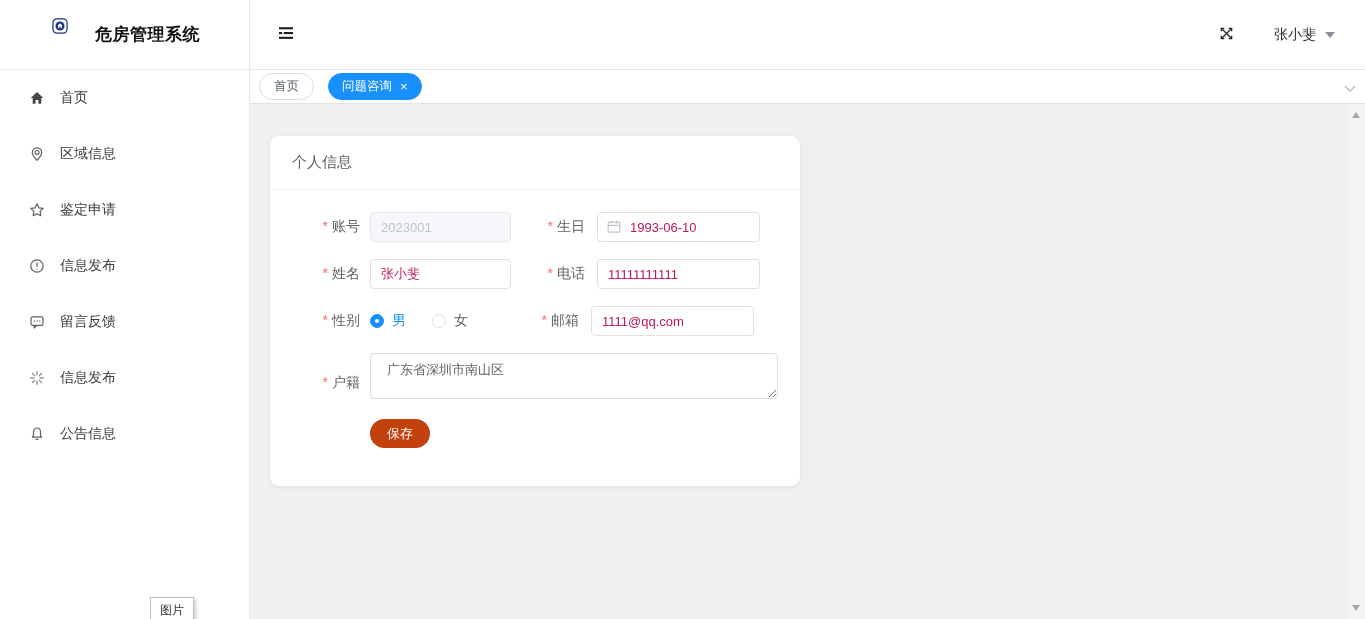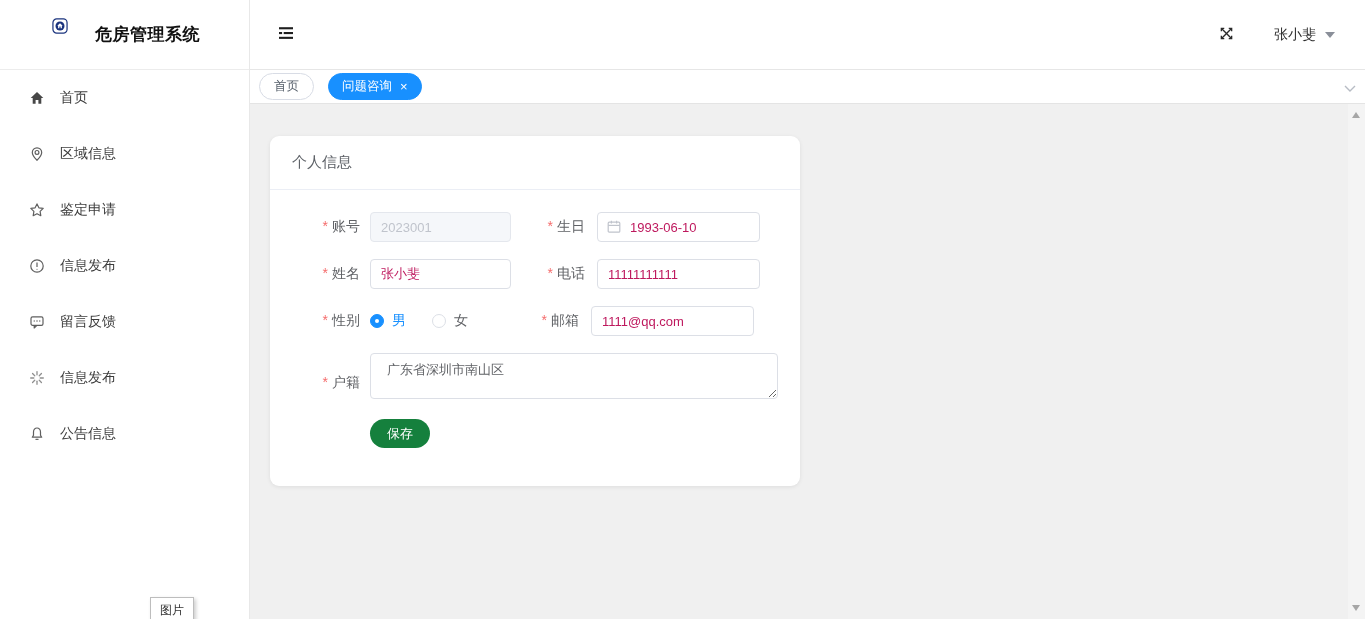--- a/index.html
+++ b/index.html
@@ -72,21 +72,21 @@
   .radio-group { width:165px; display:flex; align-items:center; }
   .radio { display:inline-flex; align-items:center; gap:8px; margin-right:26px;
     cursor:pointer; font-size:14px; color:#606266; }
   .rdot { width:14px; height:14px; border-radius:50%; position:relative; }
   .rdot.on { background:#1890ff; border:1px solid #1890ff; }
   .rdot.on::after { content:""; position:absolute; left:4px; top:4px; width:4px;
     height:4px; border-radius:50%; background:#fff; }
   .rdot.off { background:#fff; border:1px solid #dcdfe6; }
   .radio.on { color:#1890ff; }
   .save-btn { margin-left:100px; margin-top:3px; height:29px; padding:0 17px;
-    border:none; border-radius:15px; background:#15803d; color:#fff;
+    border:none; border-radius:15px; background:#c2410c; color:#fff;
     font-size:13px; cursor:pointer; font-family:inherit; }
   
   .vscroll { position:absolute; right:0; top:104px; width:17px; height:515px;
     background:#f4f4f4; z-index:3; }
   .sb-up, .sb-down { position:absolute; left:4px; width:0; height:0;
     border-left:4.5px solid transparent; border-right:4.5px solid transparent; }
   .sb-up { top:8px; border-bottom:6px solid #a6a6a6; }
   .sb-down { bottom:8px; border-top:6px solid #a6a6a6; }
 </style>
 </head>

